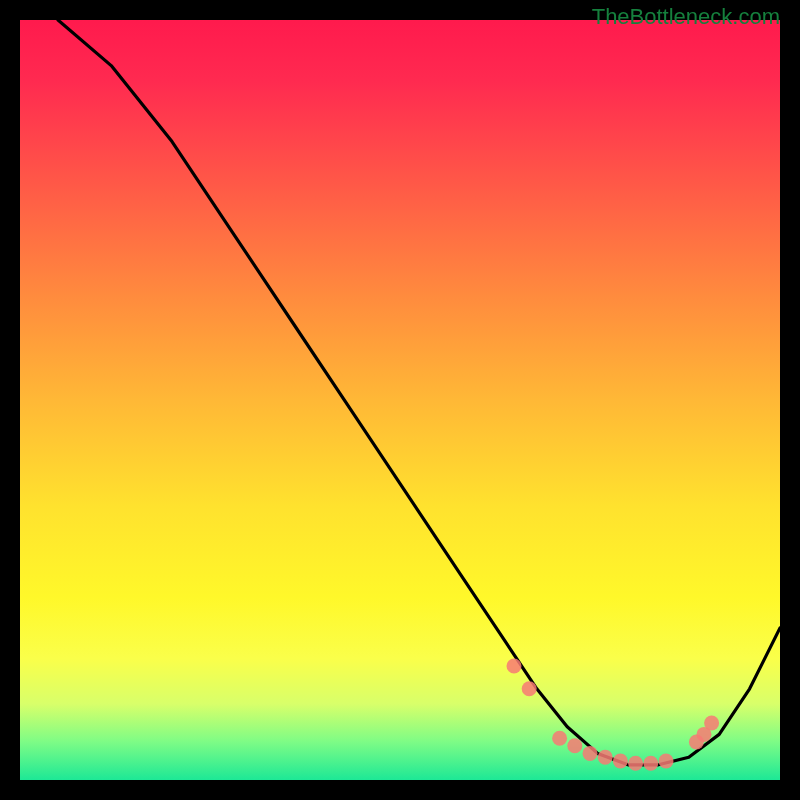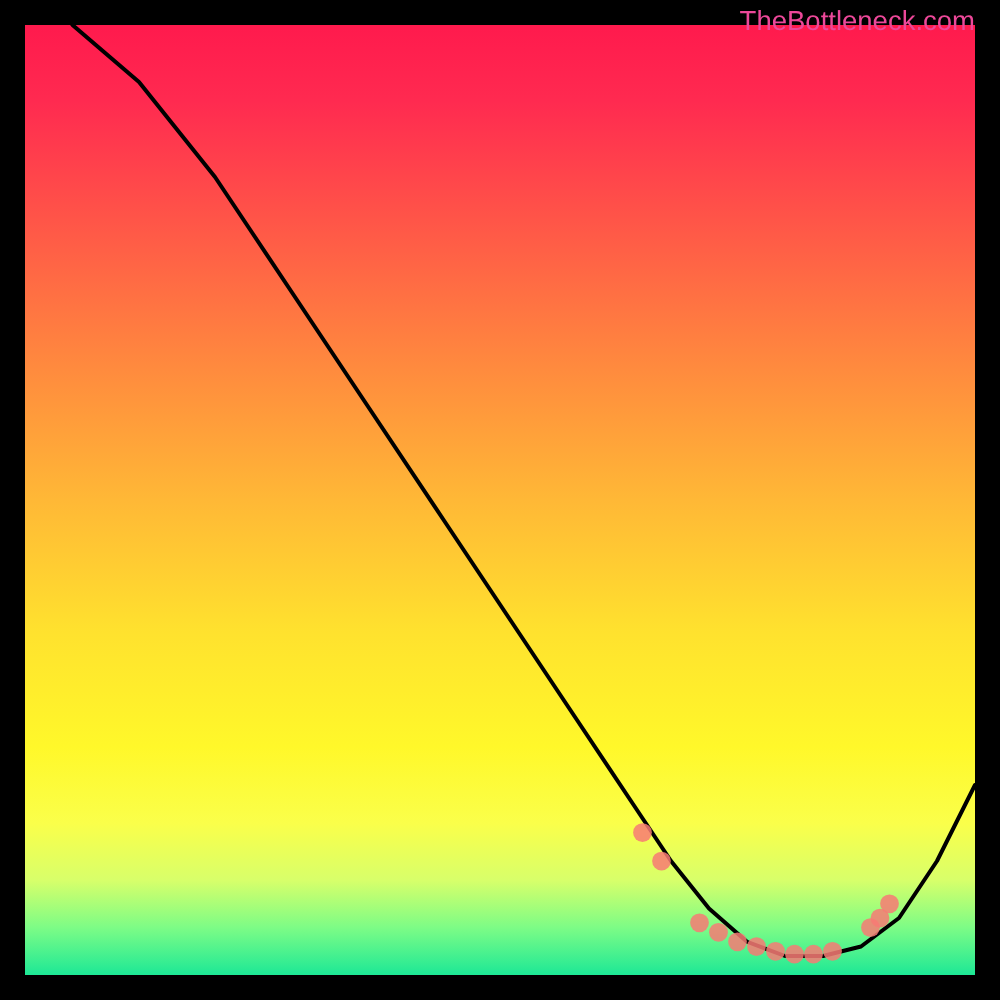--- a/index.html
+++ b/index.html
@@ -7,21 +7,21 @@
     width: 800px;
     height: 800px;
     background: #000;
     position: relative;
     font-family: Arial, sans-serif;
   }
   .watermark {
     position: absolute;
     top: 4px;
     right: 20px;
-    color: #ec4899;
+    color: #15803d;
     font-size: 22px;
     font-weight: 500;
     z-index: 10;
   }
   .plot-area {
     position: absolute;
     left: 20px;
     top: 20px;
     width: 760px;
     height: 760px;

